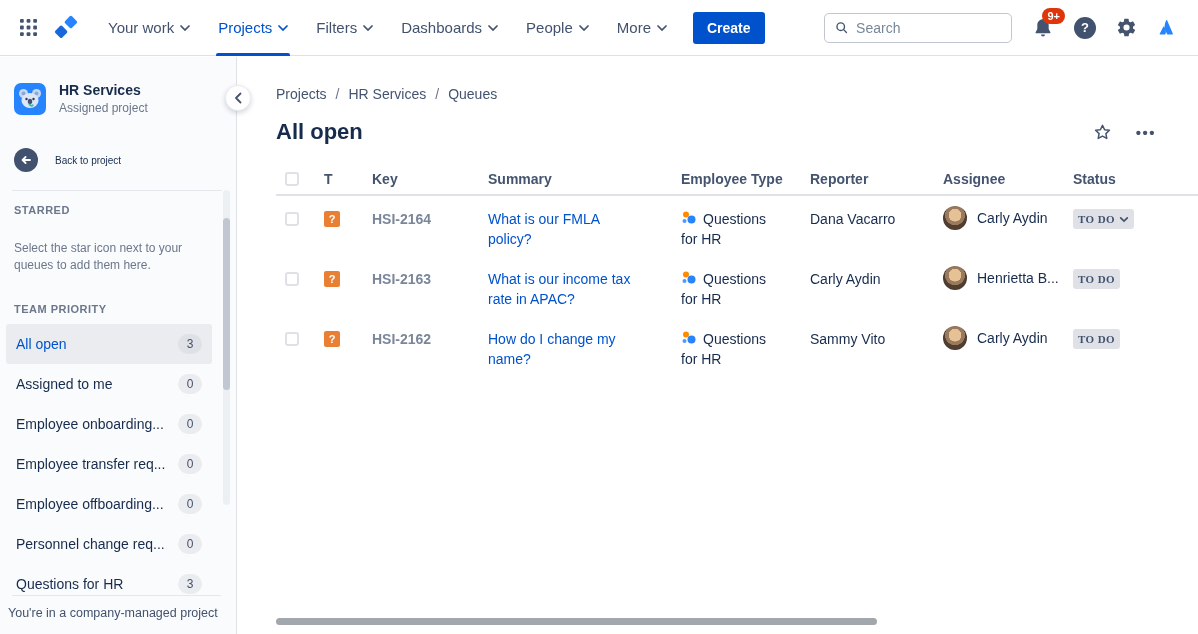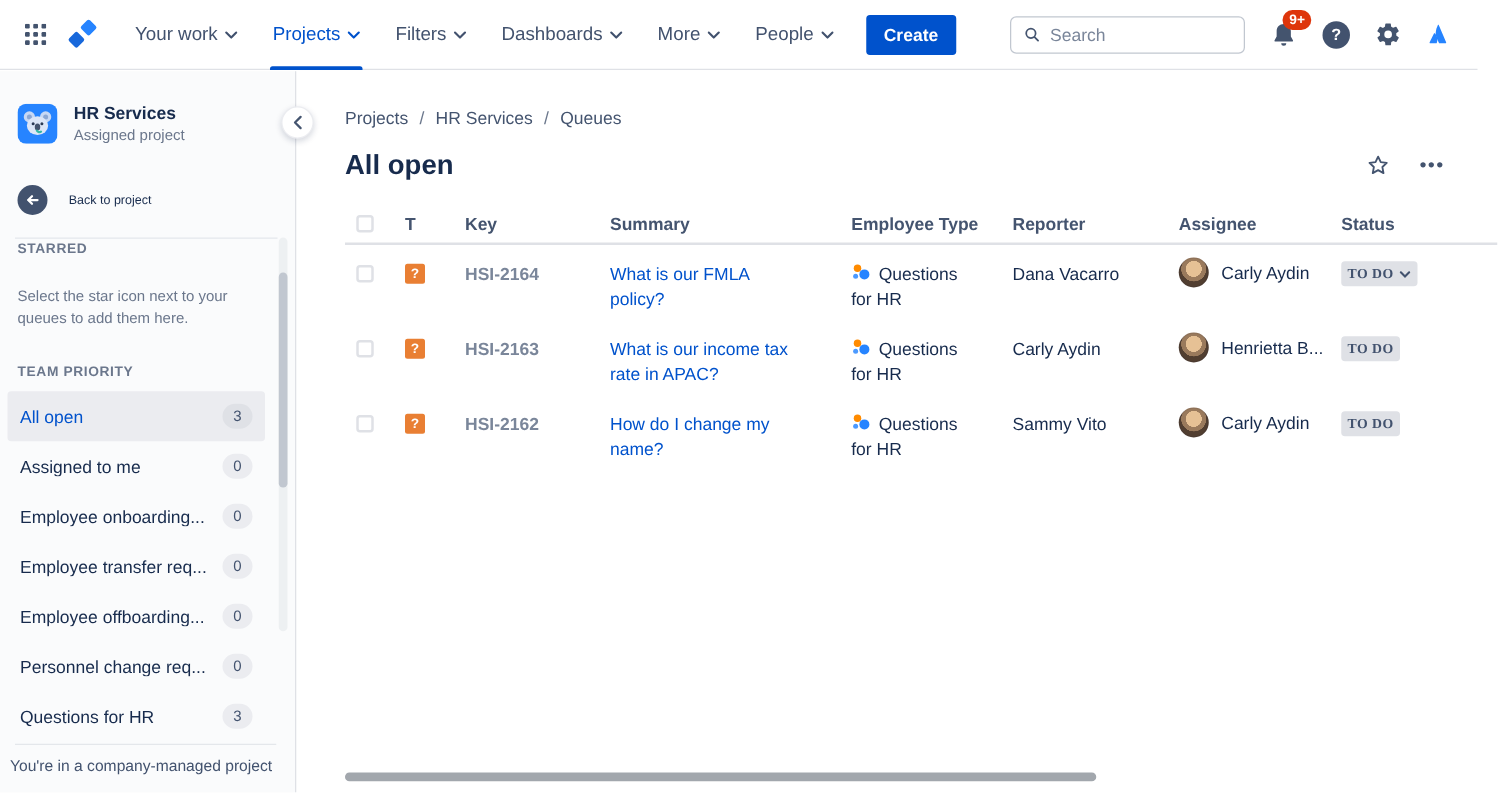--- a/index.html
+++ b/index.html
@@ -1,20 +1,20 @@
 <!DOCTYPE html>
 <html><head>
 <meta charset="utf-8">
 <style>
   * { margin:0; padding:0; box-sizing:border-box; }
   html,body { width:1198px; height:634px; overflow:hidden; }
   body { font-family:"Liberation Sans","DejaVu Sans",sans-serif; background:#fff; position:relative; color:#172B4D; }
 
   
-  .topnav { position:absolute; top:0; left:0; right:16px; height:56px; background:#fff;
+  .topnav { position:absolute; top:0; left:0; right:0; height:56px; background:#fff;
     border-bottom:1px solid #DFE1E6; display:flex; align-items:center; padding:0 20px 0 12px; z-index:30; }
   .appswitcher { width:32px; height:32px; border:none; background:transparent; display:flex;
     align-items:center; justify-content:center; cursor:pointer; border-radius:3px; }
   .jira-logo { width:28px; height:28px; margin-left:8px; display:flex; align-items:center; justify-content:center; cursor:pointer; }
   .nav-items { display:flex; height:56px; margin-left:14px; }
   .nav-item { position:relative; display:flex; align-items:center; gap:6px; padding:0 14px;
     font-size:15px; font-weight:500; color:#42526E; cursor:pointer; background:none; border:none; font-family:inherit; }
   .nav-item.active { color:#0052CC; }
   .nav-item.active::after { content:""; position:absolute; left:12px; right:12px; bottom:0;
     height:3px; background:#0052CC; border-radius:2px 2px 0 0; }
@@ -39,21 +39,21 @@
     border-right:1px solid #DFE1E6; }
   .proj { display:flex; gap:13px; padding:25px 14px 0; align-items:center; }
   .proj-name { font-size:14px; font-weight:700; color:#172B4D; }
   .proj-sub { font-size:12px; color:#6B778C; margin-top:3px; }
   .back-row { display:flex; gap:17px; align-items:center; padding:0 14px; margin-top:33px; cursor:pointer;
     background:none; border:none; font-family:inherit; }
   .back-circle { width:24px; height:24px; border-radius:50%; background:#42526E; display:flex;
     align-items:center; justify-content:center; flex:none; }
   .back-label { font-size:10px; color:#172B4D; }
   .side-divider { height:1px; background:#E4E7EB; margin:18px 14px 0 12px; }
-  .sec-title { font-size:11px; font-weight:700; letter-spacing:.5px; color:#6B778C; padding:0 14px; margin-top:2px; }
+  .sec-title { font-size:11px; font-weight:700; letter-spacing:.5px; color:#6B778C; padding:0 14px; margin-top:13px; }
   .sec-hint { font-size:12px; color:#6B778C; padding:0 14px; margin-top:24px; line-height:17px; width:215px; }
   .team-title { margin-top:29px; }
   .q-list { margin-top:9px; }
   .q-item { height:40px; margin:0 24px 0 6px; padding:0 10px; display:flex; align-items:center;
     justify-content:space-between; border-radius:3px; cursor:pointer; background:none; border:none;
     width:calc(100% - 30px); font-family:inherit; }
   .q-item .lbl { font-size:14px; color:#172B4D; white-space:nowrap; overflow:hidden; }
   .q-item.selected { background:#EBECF0; }
   .q-item.selected .lbl { color:#0052CC; }
   .count-pill { min-width:24px; text-align:center; background:#EBECF0; color:#42526E; font-size:12px;
@@ -153,27 +153,27 @@
           <path d="M1 1l4 4 4-4" stroke="#42526E" stroke-width="1.7" stroke-linecap="round"></path>
         </svg>
     </button>
     <button class="nav-item">
       <span>Dashboards</span>
       <svg width="10" height="6" viewBox="0 0 10 6" fill="none">
           <path d="M1 1l4 4 4-4" stroke="#42526E" stroke-width="1.7" stroke-linecap="round"></path>
         </svg>
     </button>
     <button class="nav-item">
+      <span>People</span>
+      <svg width="10" height="6" viewBox="0 0 10 6" fill="none">
+          <path d="M1 1l4 4 4-4" stroke="#42526E" stroke-width="1.7" stroke-linecap="round"></path>
+        </svg>
+    </button>
+    <button class="nav-item">
       <span>More</span>
-      <svg width="10" height="6" viewBox="0 0 10 6" fill="none">
-          <path d="M1 1l4 4 4-4" stroke="#42526E" stroke-width="1.7" stroke-linecap="round"></path>
-        </svg>
-    </button>
-    <button class="nav-item">
-      <span>People</span>
       <svg width="10" height="6" viewBox="0 0 10 6" fill="none">
           <path d="M1 1l4 4 4-4" stroke="#42526E" stroke-width="1.7" stroke-linecap="round"></path>
         </svg>
     </button>
   </nav>
   <button class="create-btn">Create</button>
 
   <div class="topnav-right">
     <div class="search-box">
       <svg width="15" height="15" viewBox="0 0 16 16" fill="none" stroke="#44546F" stroke-width="1.7" stroke-linecap="round">

